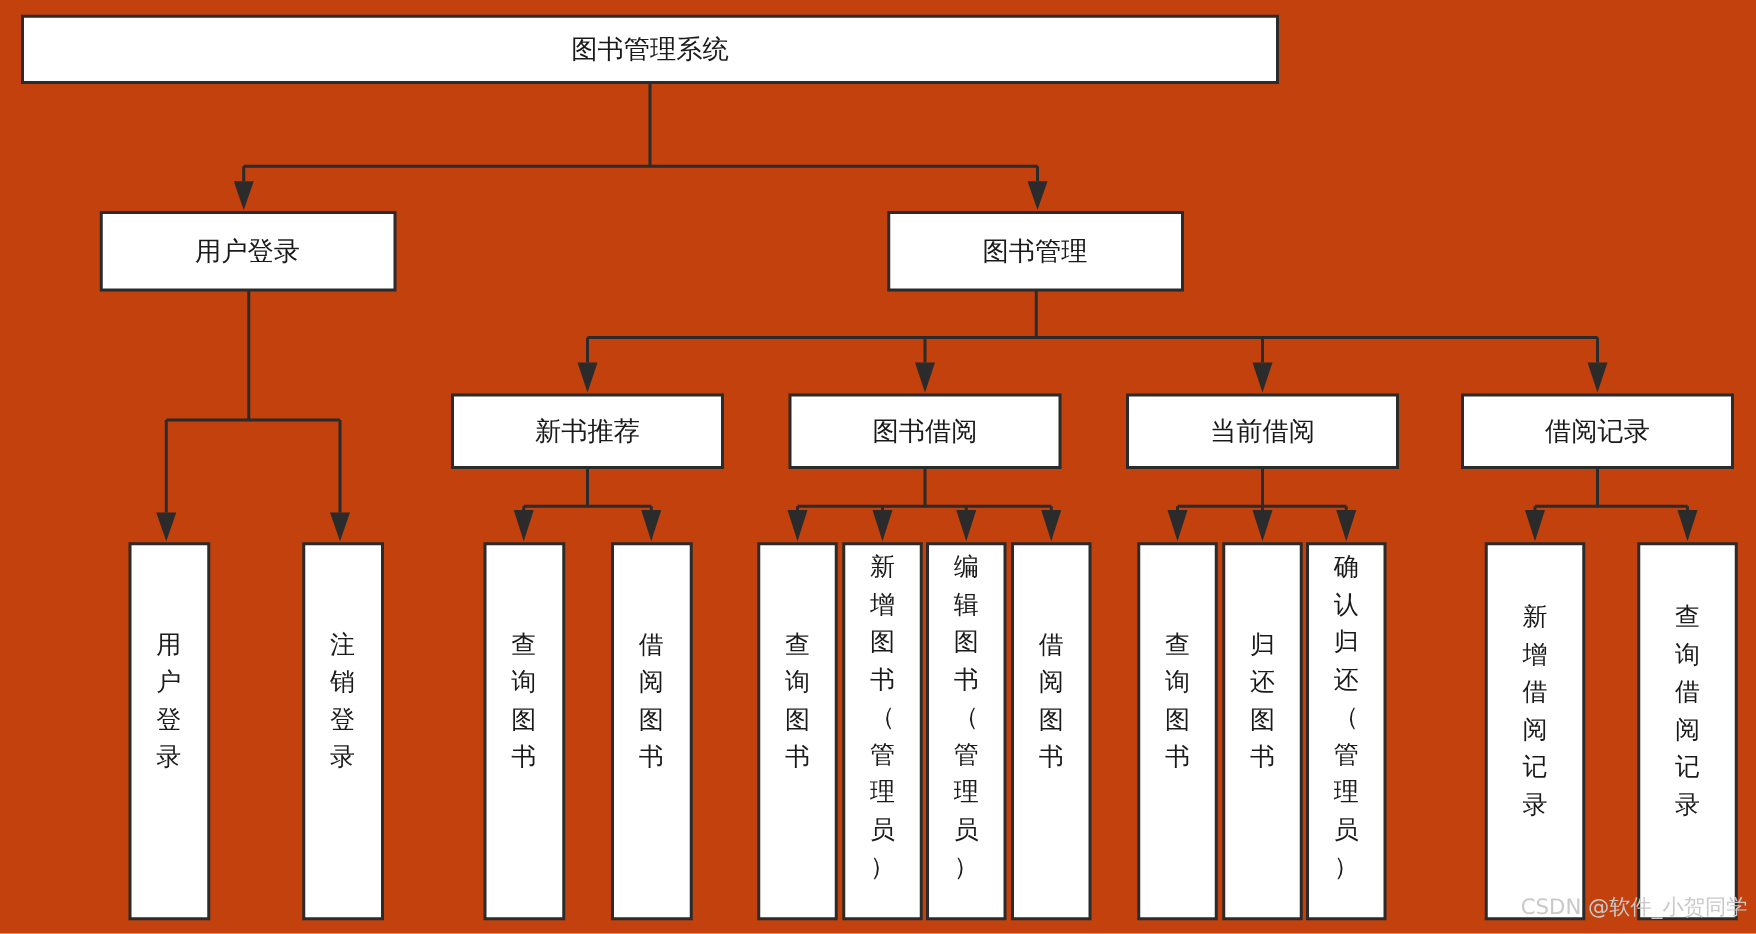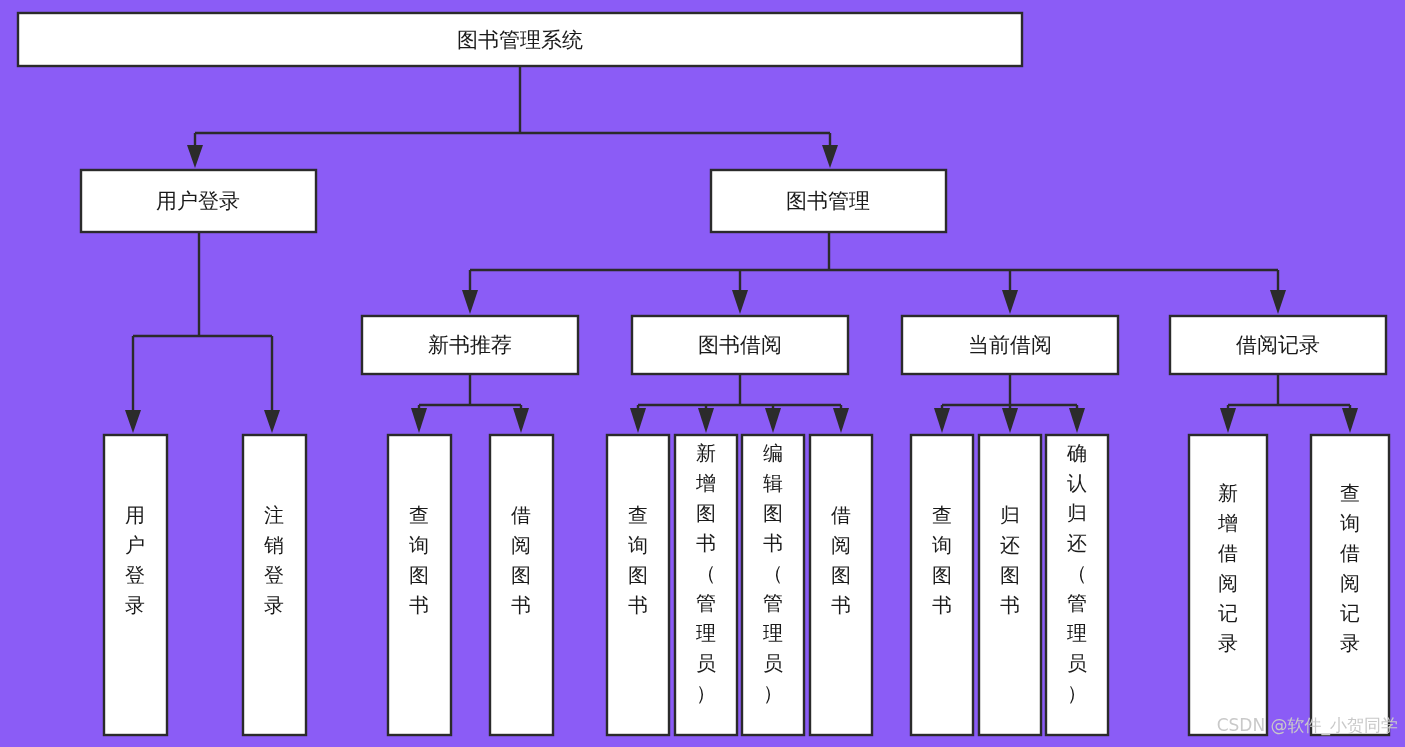--- a/index.html
+++ b/index.html
@@ -10,21 +10,21 @@
   body {
     width: 1405px;
     height: 747px;
     font-family: "DejaVu Sans", "Liberation Sans", sans-serif;
     overflow: hidden;
   }
   #diagram-root {
     position: relative;
     width: 1405px;
     height: 747px;
-    background: #8b5cf6;
+    background: #c2410c;
   }
   svg.diagram-canvas {
     position: absolute;
     left: 0;
     top: 0;
     width: 1405px;
     height: 747px;
   }
   .node-box {
     fill: #ffffff;

